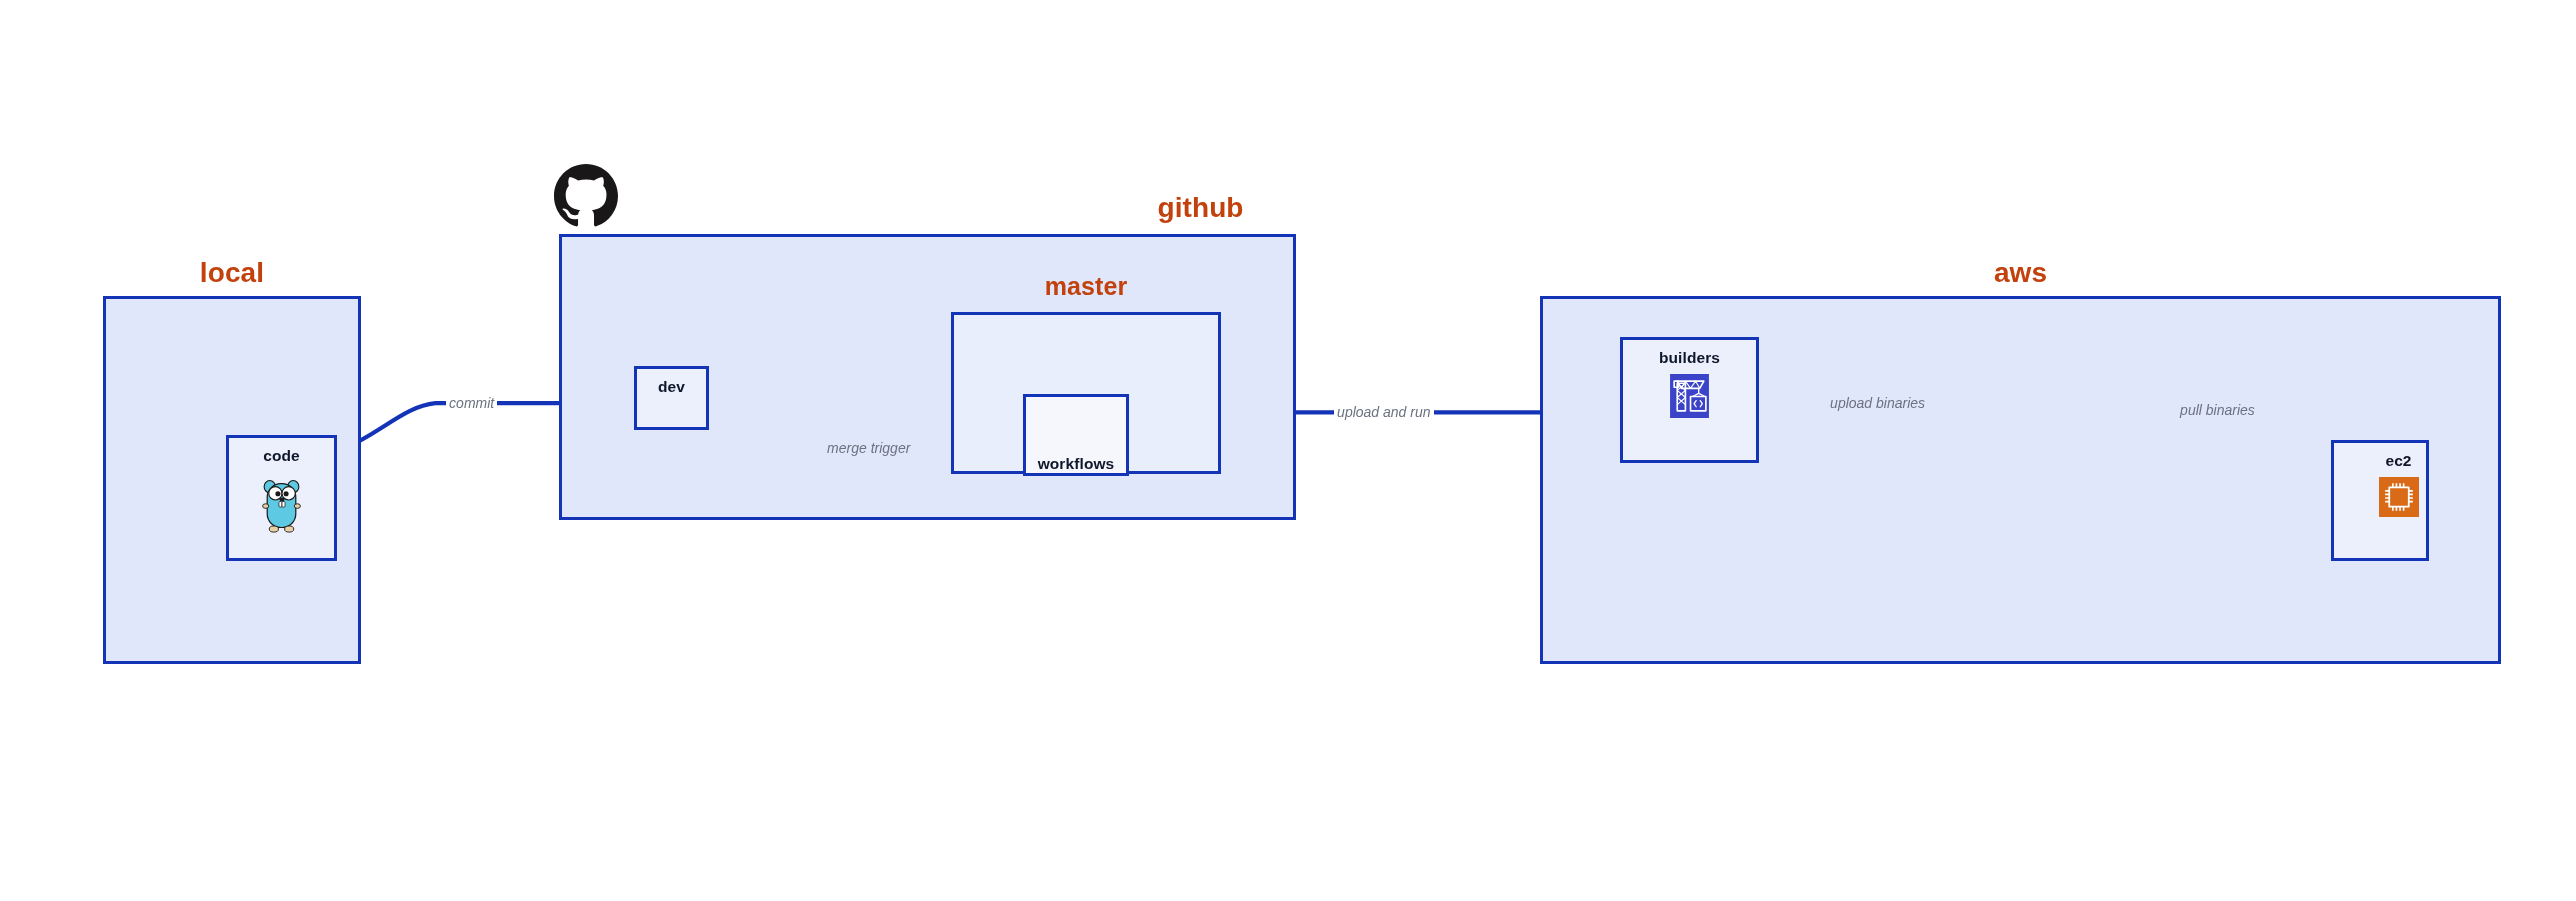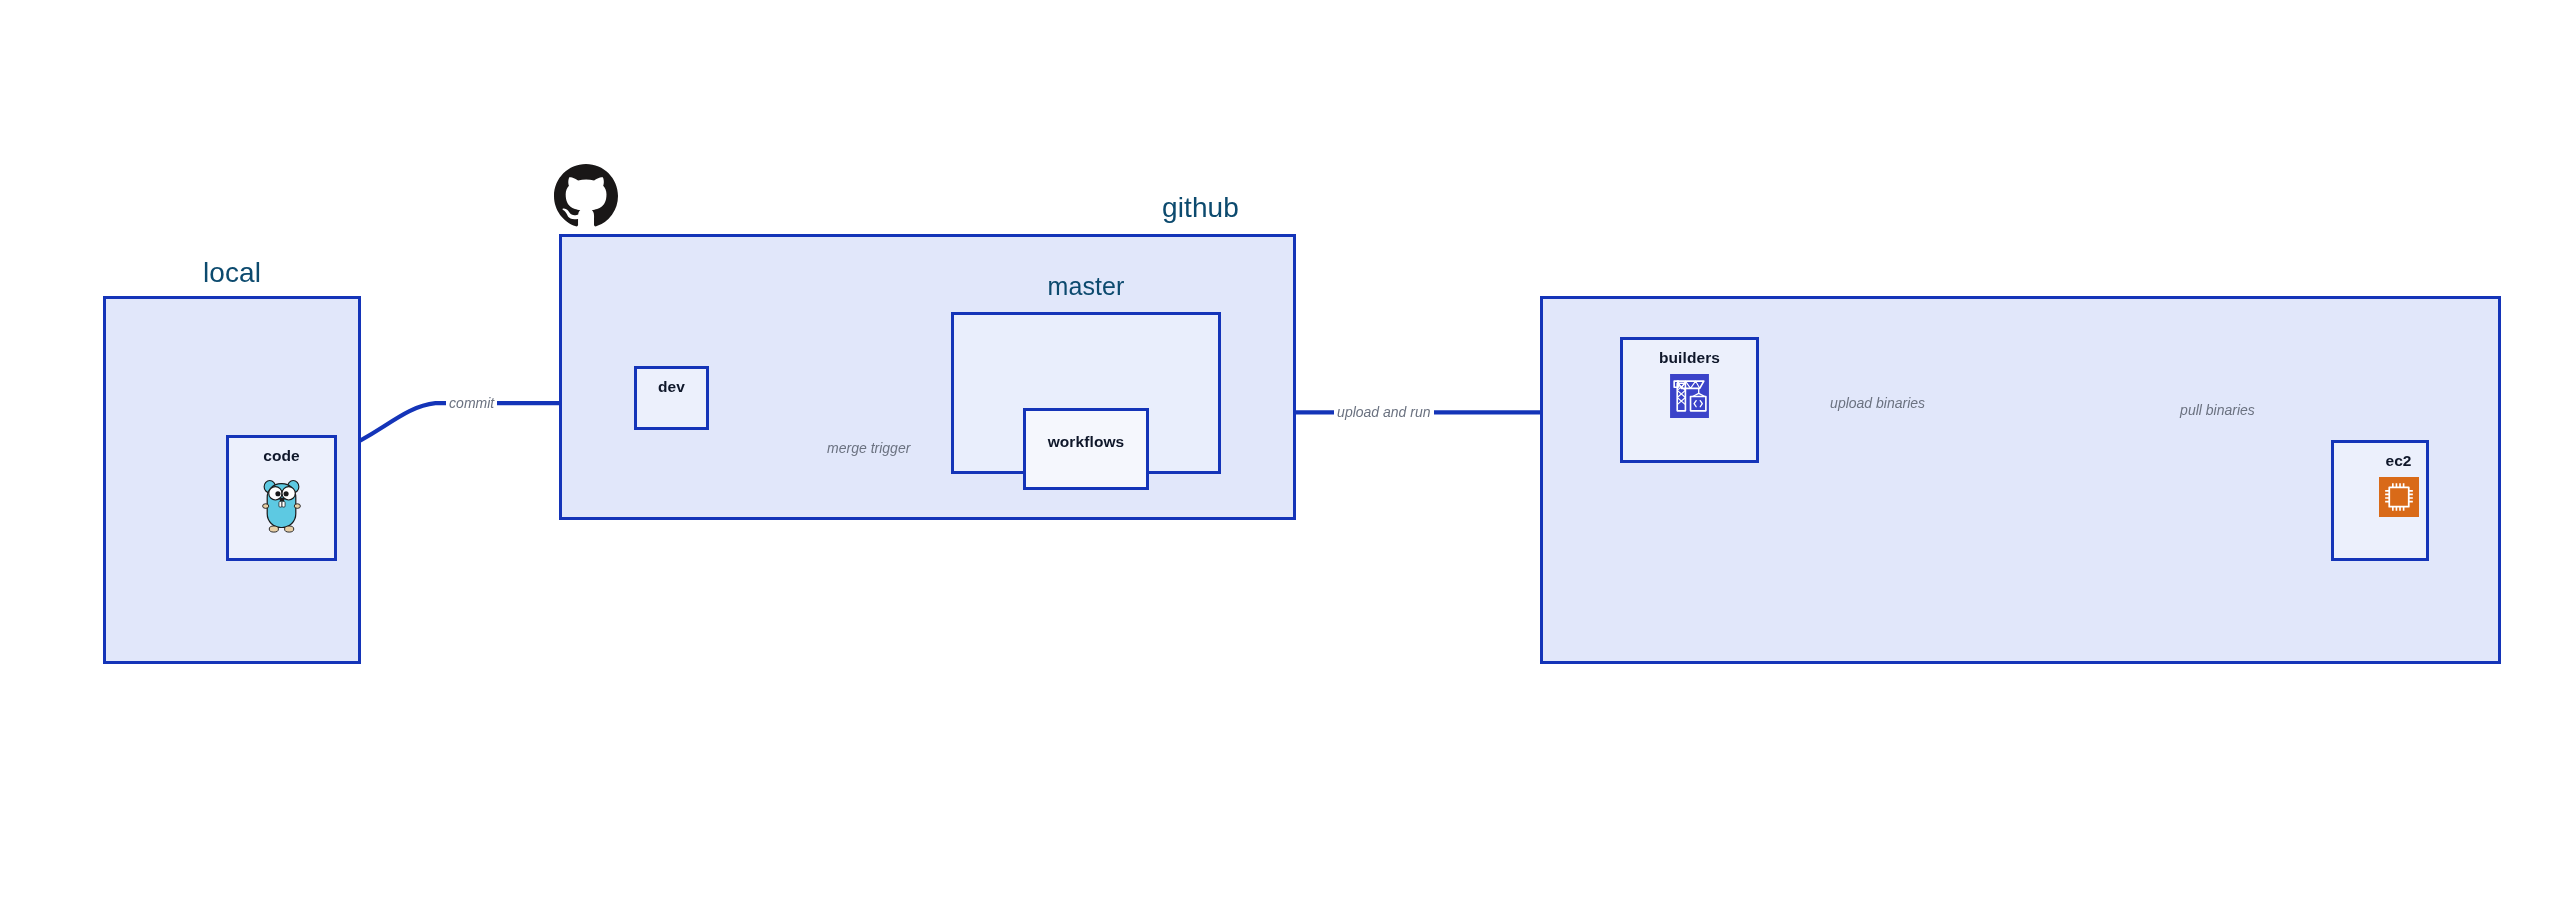--- a/index.html
+++ b/index.html
@@ -4,22 +4,22 @@
 <style>
   html,body{margin:0;padding:0;background:#ffffff;}
   body{width:2604px;height:902px;position:relative;overflow:hidden;
        font-family:"Liberation Sans", sans-serif;color:#0f172a;}
 
   .stage{position:absolute;left:0;top:0;width:2604px;height:902px;}
 
   
   .group{position:absolute;box-sizing:border-box;border:3.6px solid #1434b8;background:#e1e7fa;}
   .group.inner{background:#e9eefc;}
-  .group-label{position:absolute;font-size:28px;color:#0c4a6e;white-space:nowrap;
-               font-weight:400;letter-spacing:0.1px;}
+  .group-label{position:absolute;font-size:28px;color:#c2410c;white-space:nowrap;
+               font-weight:700;letter-spacing:0.1px;}
 
   
   .node{position:absolute;box-sizing:border-box;border:3.6px solid #1434b8;background:#ecf0fc;
         display:flex;flex-direction:column;align-items:center;}
   .node.white{background:#f5f7fd;}
   .node-label{font-size:15.5px;font-weight:700;color:#0f172a;margin-top:9.3px;letter-spacing:0.1px;
               white-space:nowrap;}
   .node-icon{margin-top:7.2px;display:block;}
 
   
@@ -104,24 +104,25 @@
   <div class="group" style="left:559px;top:234px;width:737px;height:286px;"></div>
 
   <div class="node" style="left:634px;top:366px;width:75px;height:64px;">
     <div class="node-label">dev</div>
   </div>
 
   <div class="group-label" style="left:951px;top:272px;width:270px;text-align:center;font-size:25px;">master</div>
 
   <div class="group inner" style="left:951px;top:312px;width:270px;height:162px;"></div>
 
-  <div class="node white" style="left:1023px;top:408px;width:126px;height:82px;">
+  <div class="node white" style="left:1023px;top:394px;width:106px;height:82px;justify-content:flex-end;">
     <div class="node-label" style="margin-top:21.6px;">workflows</div>
   </div>
 
+  <div class="group-label" style="left:1540px;top:257px;width:961px;text-align:center;">aws</div>
 
   <div class="group" style="left:1540px;top:296px;width:961px;height:368px;"></div>
 
   <div class="node" style="left:1620px;top:337px;width:139px;height:126px;">
     <div class="node-label">builders</div>
     <span class="node-icon">
       <svg width="39" height="44" viewBox="0 0 76 86">
         <rect x="0" y="0" width="76" height="86" fill="#3b43c9"></rect>
         <g fill="none" stroke="#ffffff" stroke-width="3.2" stroke-linejoin="round">
 

